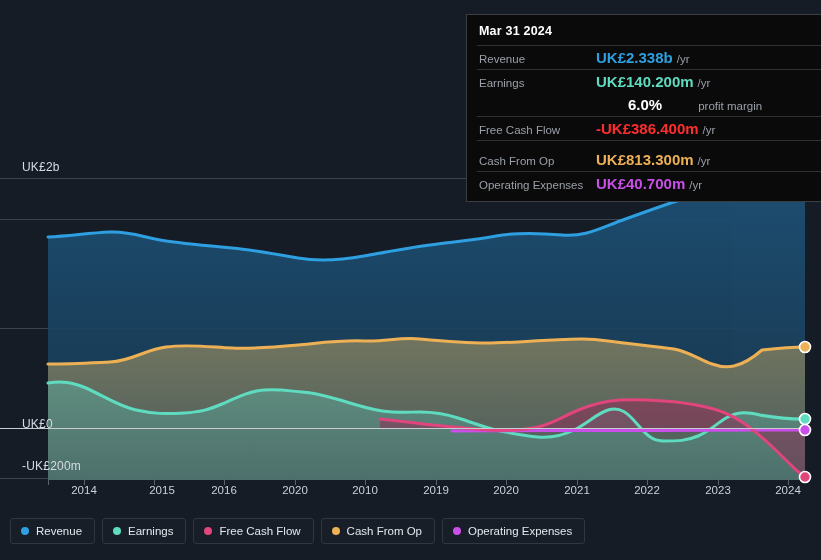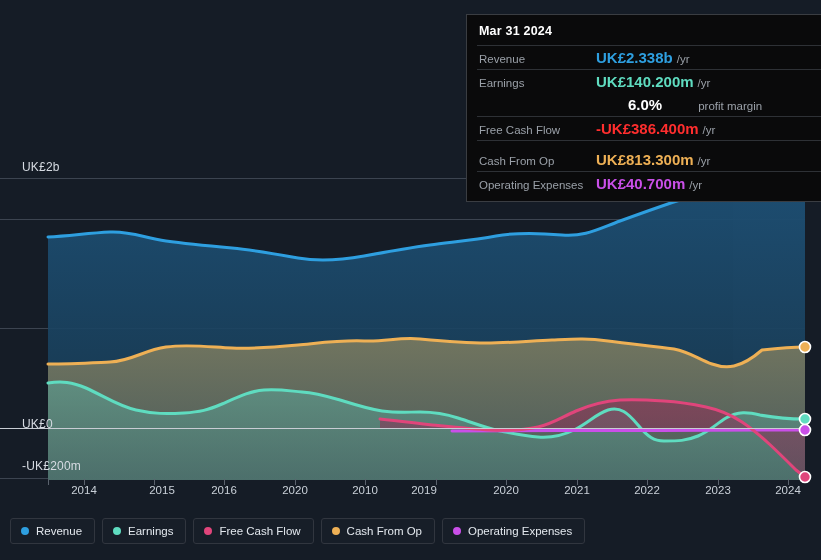--- a/index.html
+++ b/index.html
@@ -268,21 +268,21 @@
 
   <div class="axis-label y-label-2b">UK£2b</div>
   <div class="axis-label y-label-0">UK£0</div>
   <div class="axis-label y-label-neg">-UK£200m</div>
 
   <div class="x-tick" style="left:84px">2014</div>
   <div class="x-tick" style="left:162px">2015</div>
   <div class="x-tick" style="left:224px">2016</div>
   <div class="x-tick" style="left:295px">2020</div>
   <div class="x-tick" style="left:365px">2010</div>
-  <div class="x-tick" style="left:424px">2019</div>
+  <div class="x-tick" style="left:436px">2019</div>
   <div class="x-tick" style="left:506px">2020</div>
   <div class="x-tick" style="left:577px">2021</div>
   <div class="x-tick" style="left:647px">2022</div>
   <div class="x-tick" style="left:718px">2023</div>
   <div class="x-tick" style="left:788px">2024</div>
 
   <div id="tooltip">
     <div class="tt-date">Mar 31 2024</div>
 
     <div class="tt-row">

